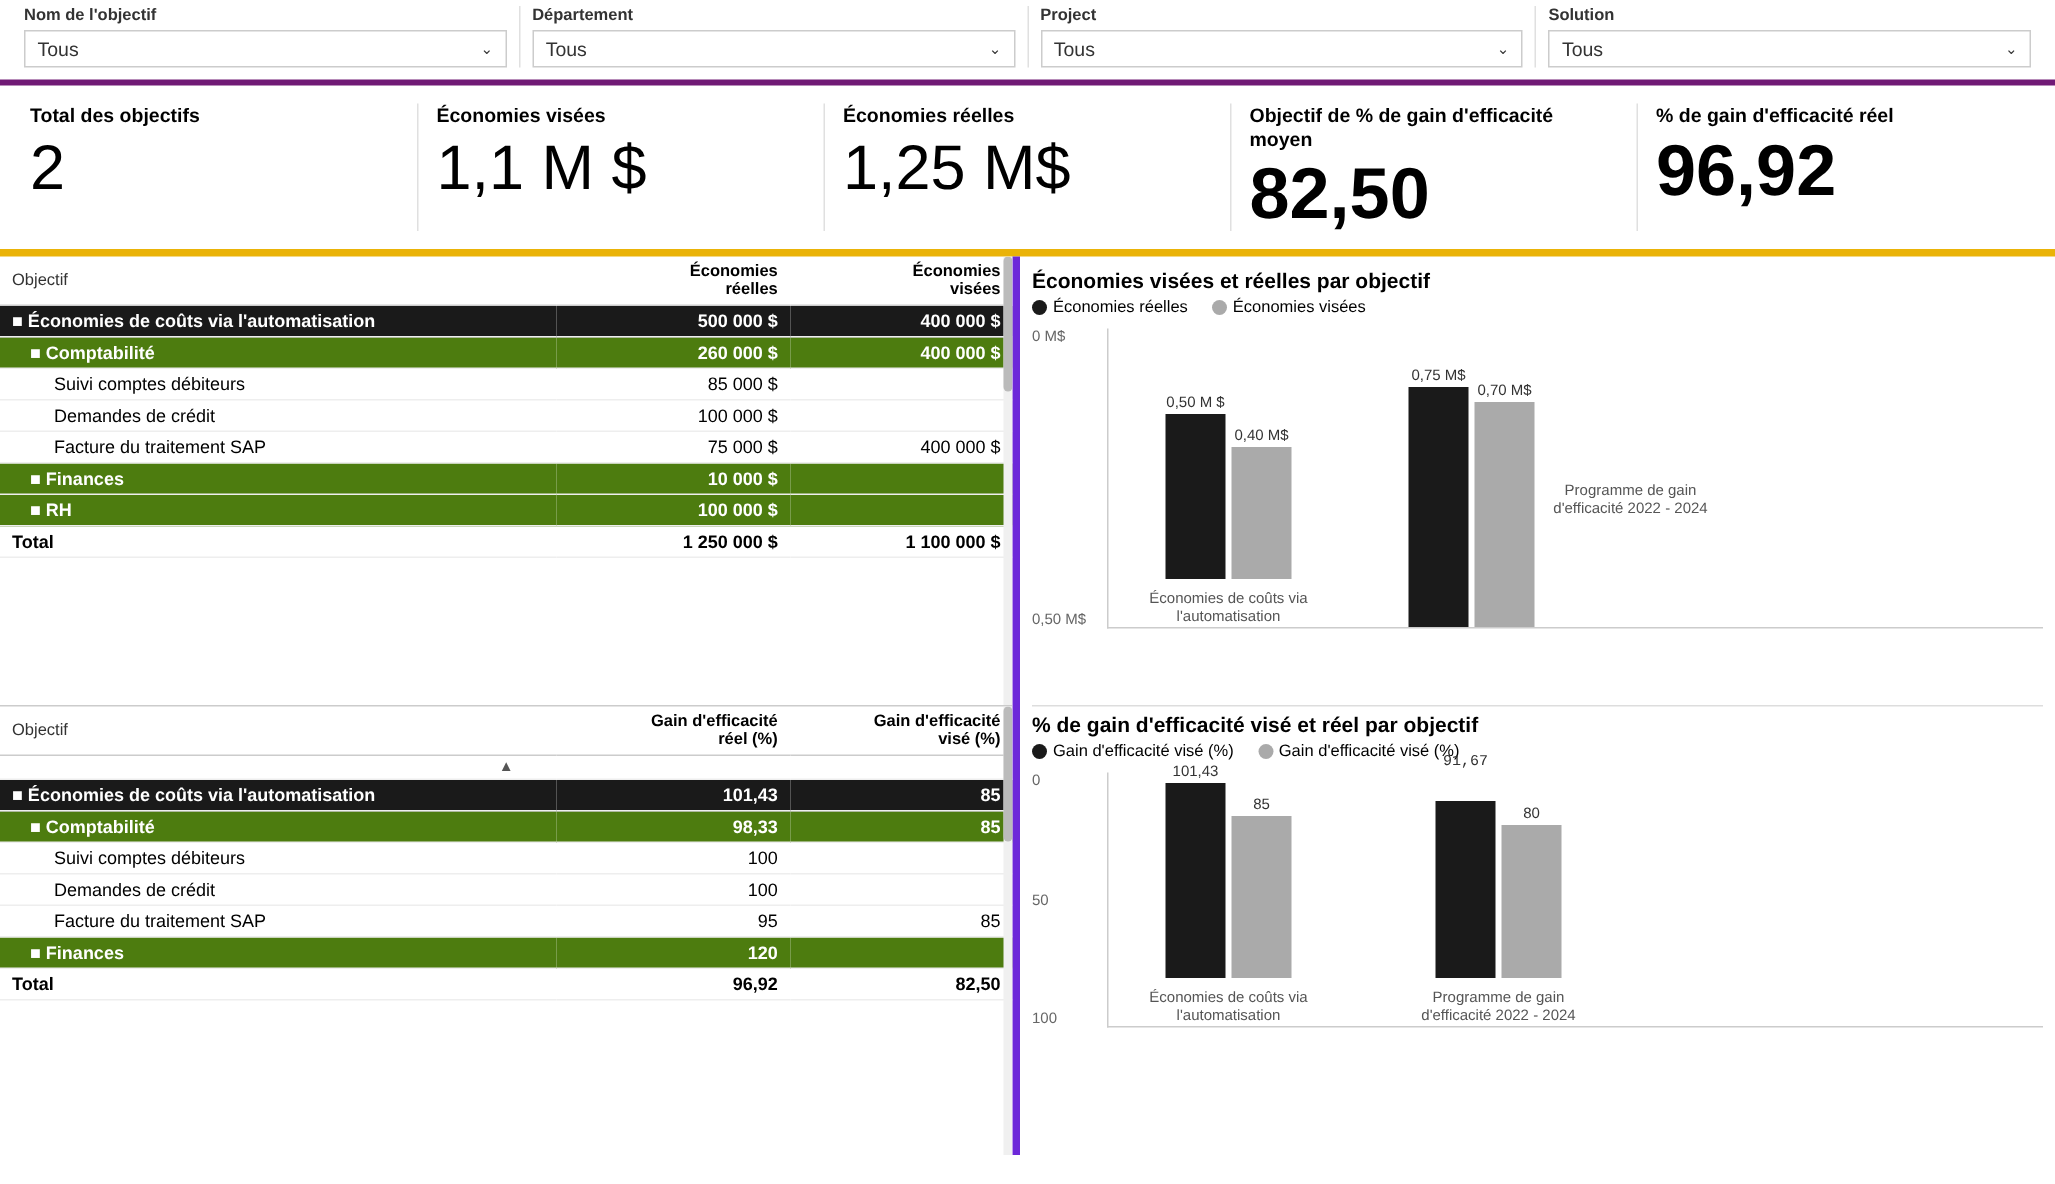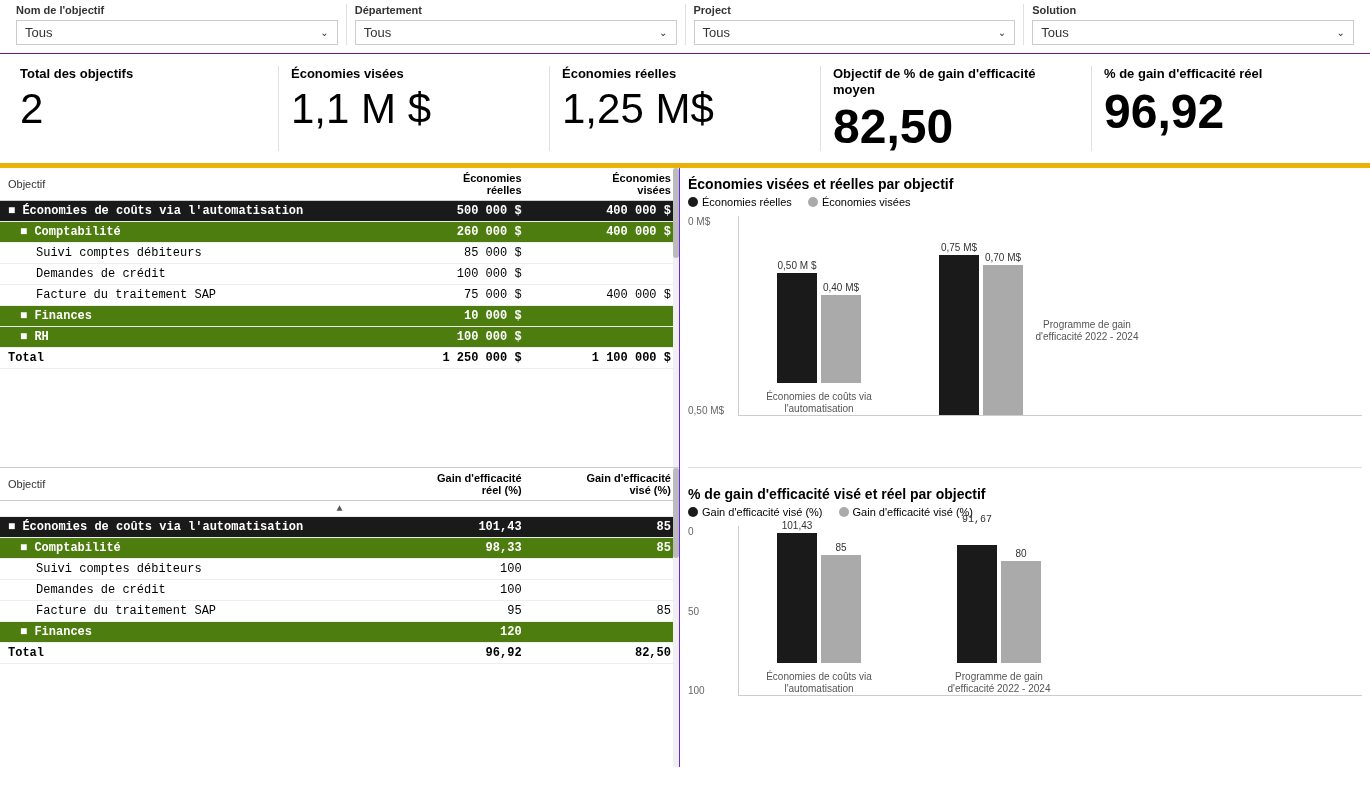--- a/index.html
+++ b/index.html
@@ -1,21 +1,21 @@
 <!DOCTYPE html>
 <html><head>
   <meta charset="utf-8">
   <style>
     * { box-sizing: border-box; margin: 0; padding: 0; }
     body { font-family: 'Segoe UI', Arial, sans-serif; background: #fff; color: #000; font-size: 13px; width: 1370px; height: 789px; overflow: hidden; }
 
     
     .filters-bar {
       display: flex;
-      border-bottom: 1px solid #701a75;
+      border-bottom: 4px solid #701a75;
       padding: 4px 8px 8px 8px;
     }
     .filter-group {
       flex: 1;
       display: flex;
       flex-direction: column;
       padding: 0 8px;
       border-right: 1px solid #e0e0e0;
     }
     .filter-group:last-child { border-right: none; }
@@ -72,21 +72,21 @@
     .main-content {
       display: flex;
       height: calc(789px - 80px - 110px);
     }
 
     
     .left-panel {
       width: 680px;
       display: flex;
       flex-direction: column;
-      border-right: 1px solid #6d28d9;
+      border-right: 5px solid #6d28d9;
       overflow: hidden;
     }
 
     
     .data-table {
       width: 100%;
       border-collapse: collapse;
       font-size: 12px;
     }
     .data-table th {
@@ -95,21 +95,20 @@
       font-size: 11px;
       padding: 4px 8px;
       border-bottom: 1px solid #ccc;
       white-space: nowrap;
     }
     .data-table th.left { text-align: left; }
     .data-table td {
       padding: 3px 8px;
       border-bottom: 1px solid #eee;
       text-align: right;
-      font-family: Liberation Mono, monospace;
     }
     .data-table td.left { text-align: left; }
     
     .row-header-l1 {
       background: #1a1a1a;
       color: #fff;
       font-weight: 700;
     }
     .row-header-l2 {
       background: #4d7c0f;
@@ -142,21 +141,20 @@
       height: 30%;
     }
 
     
     .right-panel {
       flex: 1;
       display: flex;
       flex-direction: column;
       padding: 8px;
       overflow: hidden;
-      gap: 14px;
     }
 
     .chart-section {
       flex: 1;
       margin-bottom: 8px;
     }
     .chart-title {
       font-size: 14px;
       font-weight: 700;
       margin-bottom: 4px;

